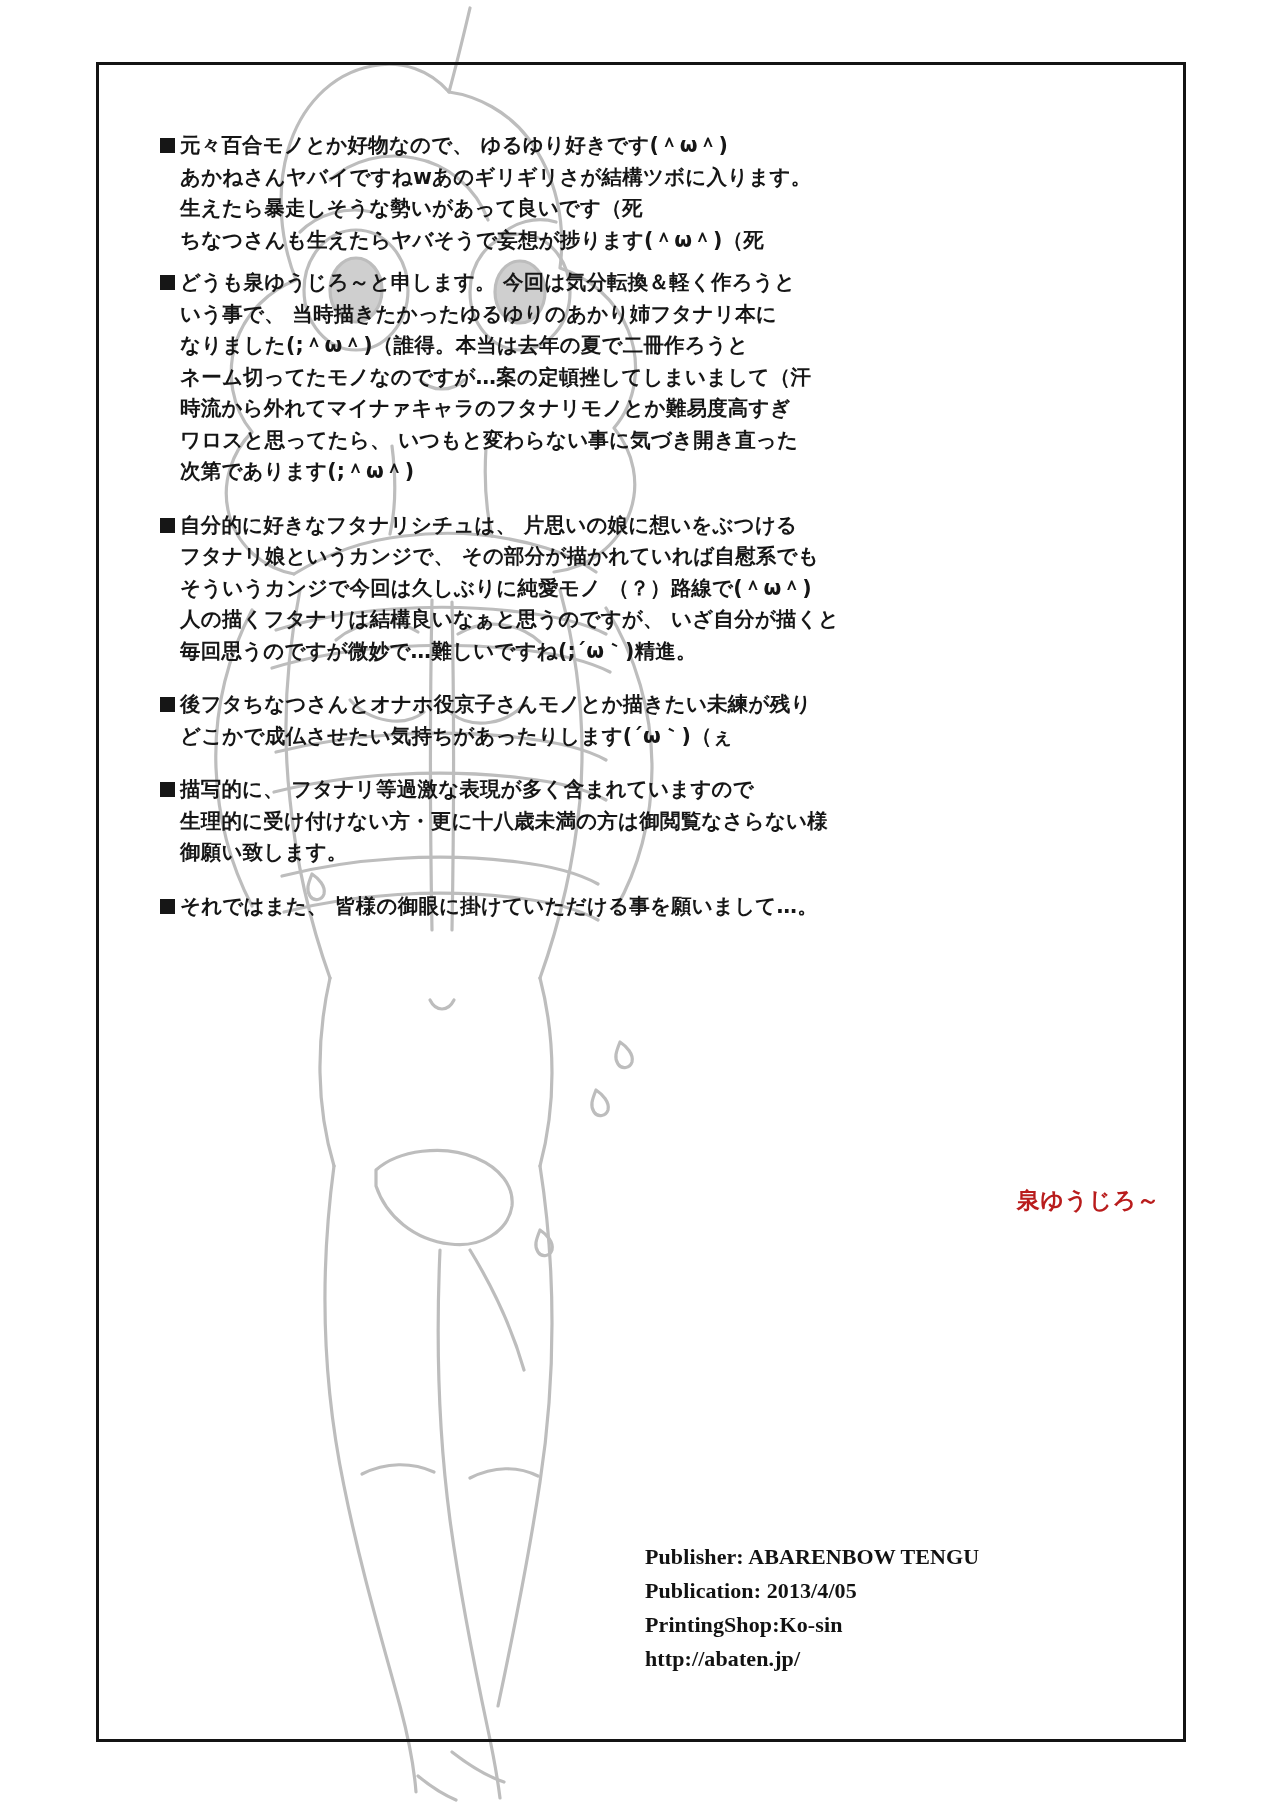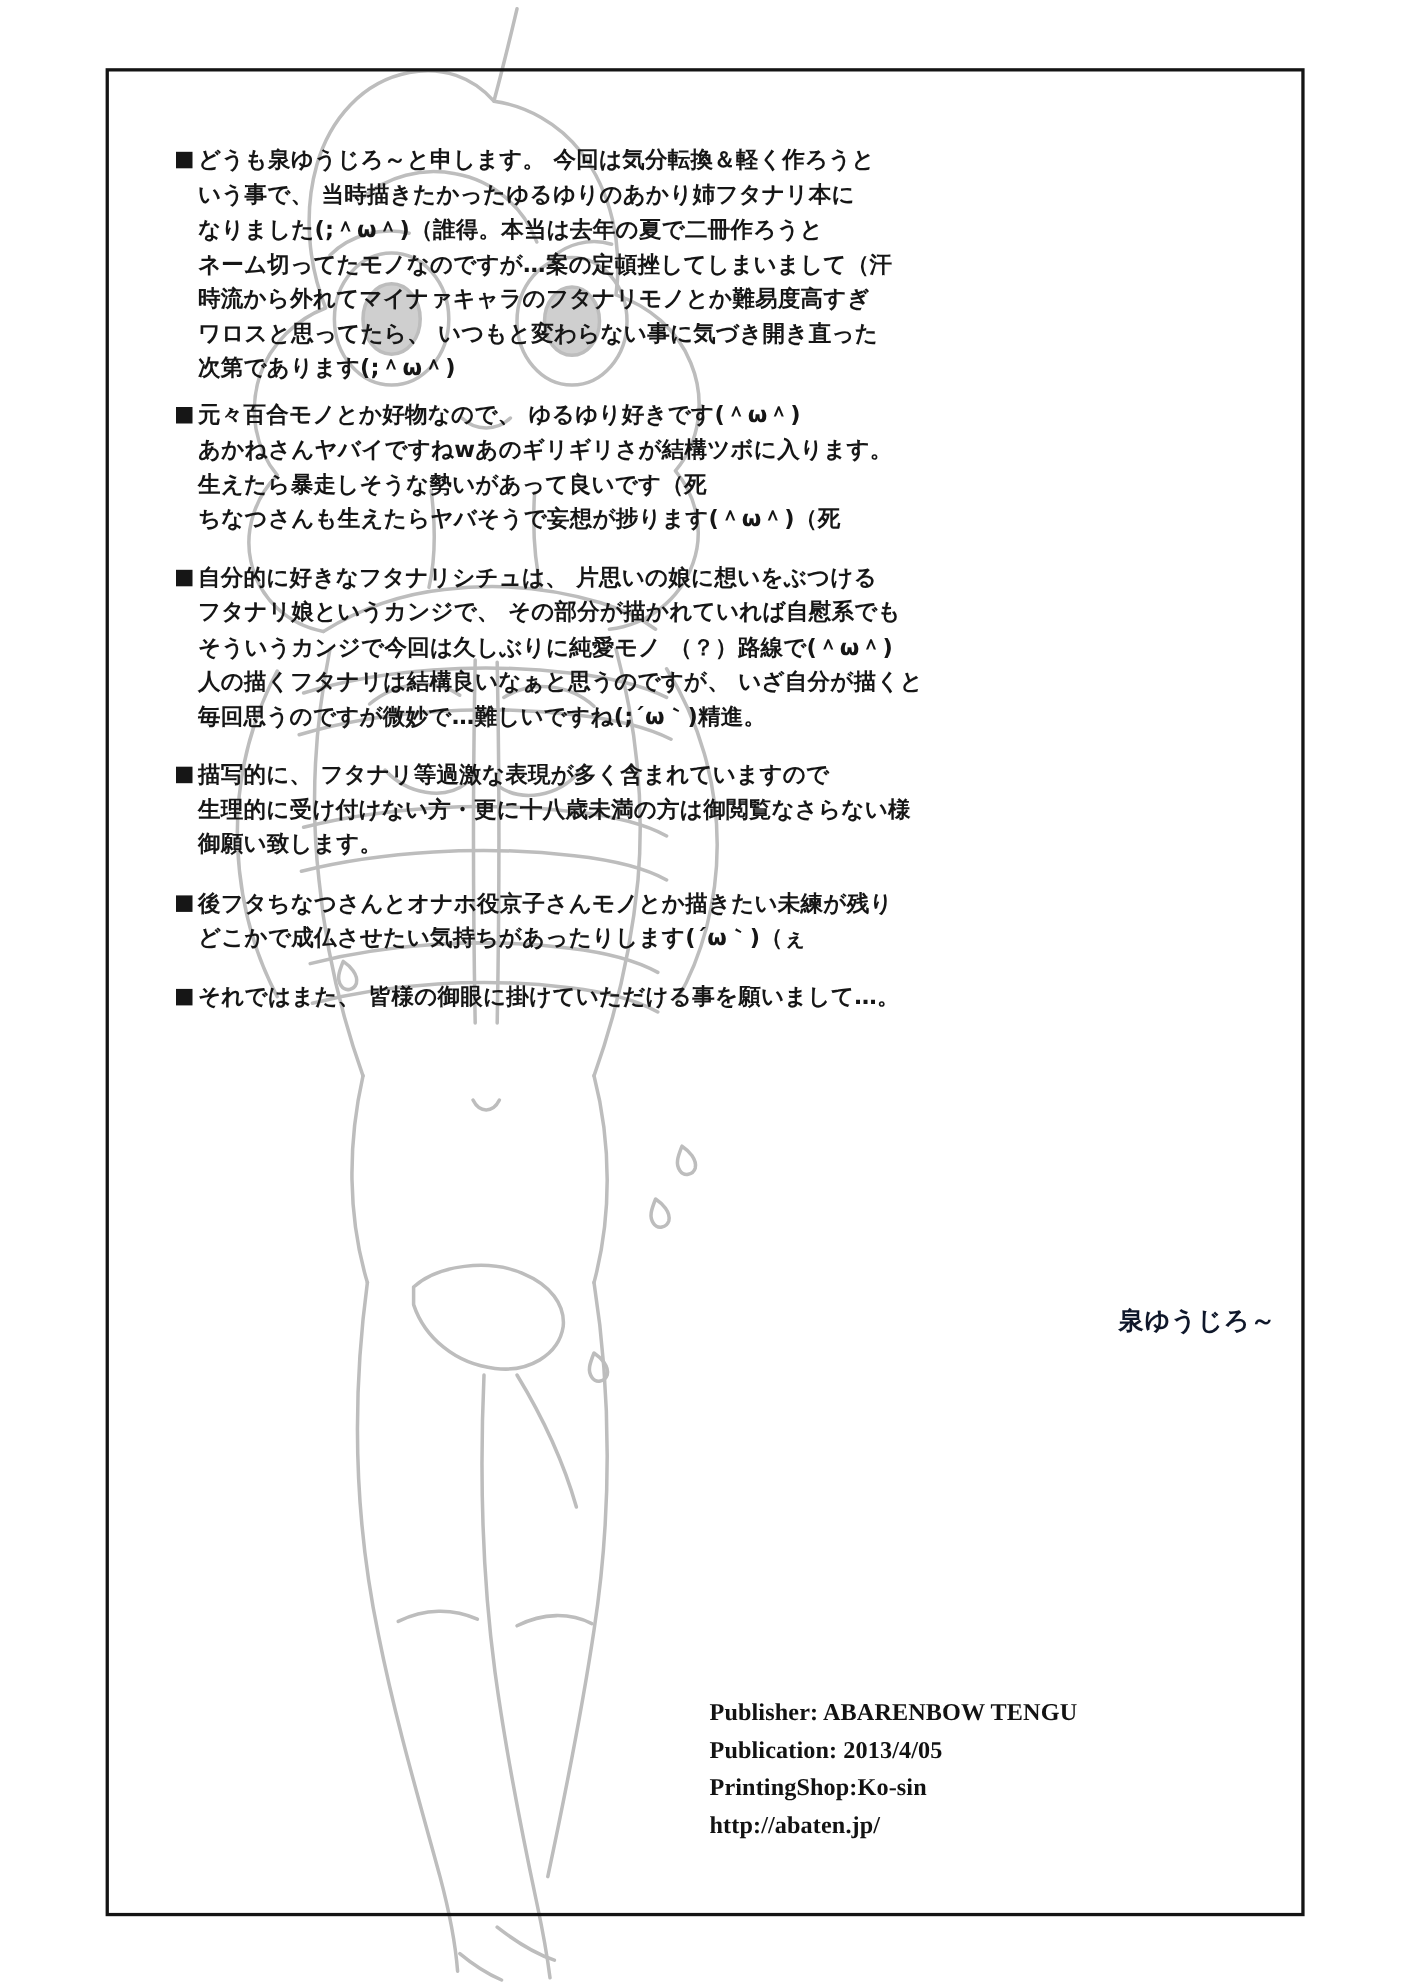--- a/index.html
+++ b/index.html
@@ -77,21 +77,21 @@
 
   
   #signature {
     position: absolute;
     right: 120px;
     top: 1185px;
     z-index: 3;
     font-family: "DejaVu Sans", "Liberation Sans", sans-serif;
     font-size: 23px;
     font-weight: 700;
-    color: #0f172a;
+    color: #b91c1c;
     letter-spacing: 0.5px;
   }
 
   
   #colophon {
     position: absolute;
     left: 645px;
     top: 1540px;
     z-index: 3;
     font-family: "Liberation Serif", "DejaVu Serif", serif;
@@ -173,49 +173,49 @@
 
     <path d="M452 1752 C 470 1766 486 1776 504 1782"></path>
     <path d="M418 1776 C 430 1786 442 1794 456 1800"></path>
   </g>
 </svg>
 
 <div id="page-frame"></div>
 
 <div id="afterword">
     <div class="para">
+      <span class="line"><span class="bullet-sq"></span><span>元々百合モノとか好物なので、 ゆるゆり好きです(＾ω＾)</span></span>
+      <span class="line ind"><span>あかねさんヤバイですねwあのギリギリさが結構ツボに入ります。</span></span>
+      <span class="line ind"><span>生えたら暴走しそうな勢いがあって良いです（死</span></span>
+      <span class="line ind"><span>ちなつさんも生えたらヤバそうで妄想が捗ります(＾ω＾)（死</span></span>
+    </div>
+    <div class="para">
       <span class="line"><span class="bullet-sq"></span><span>どうも泉ゆうじろ～と申します。 今回は気分転換＆軽く作ろうと</span></span>
       <span class="line ind"><span>いう事で、 当時描きたかったゆるゆりのあかり姉フタナリ本に</span></span>
       <span class="line ind"><span>なりました(;＾ω＾)（誰得。本当は去年の夏で二冊作ろうと</span></span>
       <span class="line ind"><span>ネーム切ってたモノなのですが…案の定頓挫してしまいまして（汗</span></span>
       <span class="line ind"><span>時流から外れてマイナァキャラのフタナリモノとか難易度高すぎ</span></span>
       <span class="line ind"><span>ワロスと思ってたら、 いつもと変わらない事に気づき開き直った</span></span>
       <span class="line ind"><span>次第であります(;＾ω＾)</span></span>
     </div>
-    <div class="para">
-      <span class="line"><span class="bullet-sq"></span><span>元々百合モノとか好物なので、 ゆるゆり好きです(＾ω＾)</span></span>
-      <span class="line ind"><span>あかねさんヤバイですねwあのギリギリさが結構ツボに入ります。</span></span>
-      <span class="line ind"><span>生えたら暴走しそうな勢いがあって良いです（死</span></span>
-      <span class="line ind"><span>ちなつさんも生えたらヤバそうで妄想が捗ります(＾ω＾)（死</span></span>
-    </div>
     <div class="para gap">
       <span class="line"><span class="bullet-sq"></span><span>自分的に好きなフタナリシチュは、 片思いの娘に想いをぶつける</span></span>
       <span class="line ind"><span>フタナリ娘というカンジで、 その部分が描かれていれば自慰系でも</span></span>
       <span class="line ind"><span>そういうカンジで今回は久しぶりに純愛モノ （？）路線で(＾ω＾)</span></span>
       <span class="line ind"><span>人の描くフタナリは結構良いなぁと思うのですが、 いざ自分が描くと</span></span>
       <span class="line ind"><span>毎回思うのですが微妙で…難しいですね(;´ω｀)精進。</span></span>
     </div>
     <div class="para gap">
+      <span class="line"><span class="bullet-sq"></span><span>後フタちなつさんとオナホ役京子さんモノとか描きたい未練が残り</span></span>
+      <span class="line ind"><span>どこかで成仏させたい気持ちがあったりします(´ω｀)（ぇ</span></span>
+    </div>
+    <div class="para gap">
       <span class="line"><span class="bullet-sq"></span><span>描写的に、 フタナリ等過激な表現が多く含まれていますので</span></span>
       <span class="line ind"><span>生理的に受け付けない方・更に十八歳未満の方は御閲覧なさらない様</span></span>
       <span class="line ind"><span>御願い致します。</span></span>
-    </div>
-    <div class="para gap">
-      <span class="line"><span class="bullet-sq"></span><span>後フタちなつさんとオナホ役京子さんモノとか描きたい未練が残り</span></span>
-      <span class="line ind"><span>どこかで成仏させたい気持ちがあったりします(´ω｀)（ぇ</span></span>
     </div>
     <div class="para gap">
       <span class="line"><span class="bullet-sq"></span><span>それではまた、 皆様の御眼に掛けていただける事を願いまして…。</span></span>
     </div>
   </div>
 
 <div id="signature">泉ゆうじろ～</div>
 
 <div id="colophon">
     <span class="row">Publisher: ABARENBOW TENGU</span>

